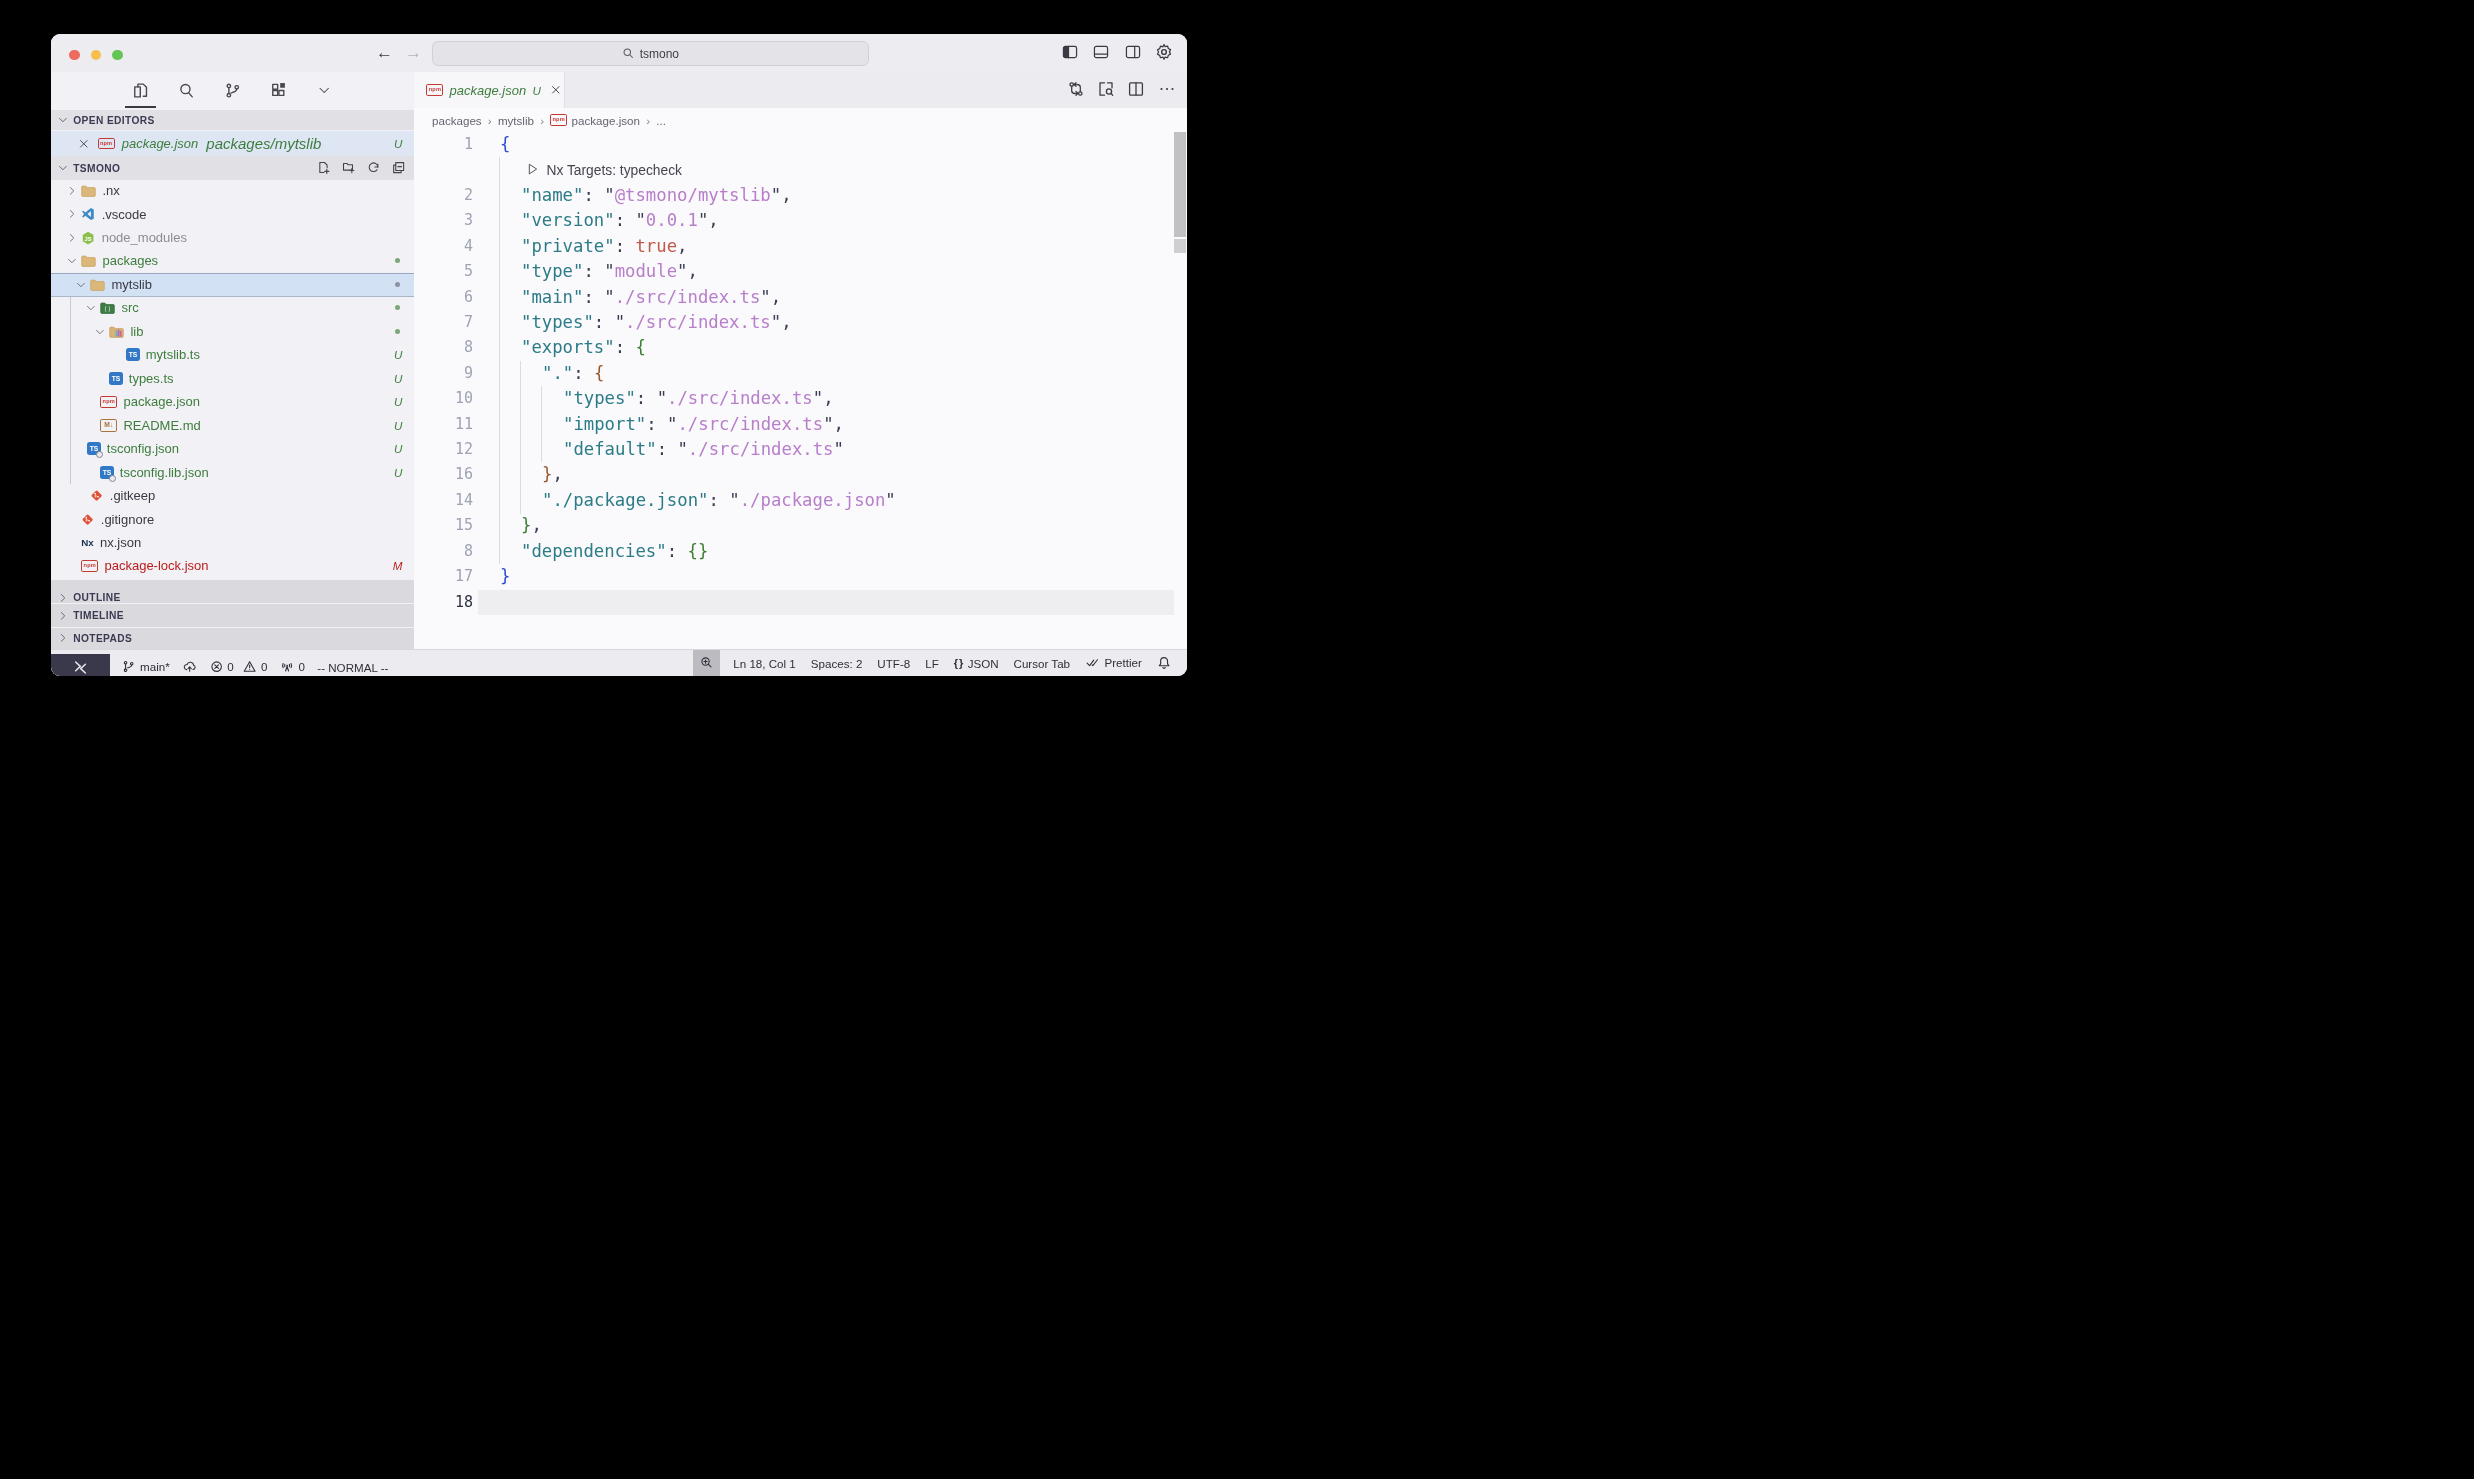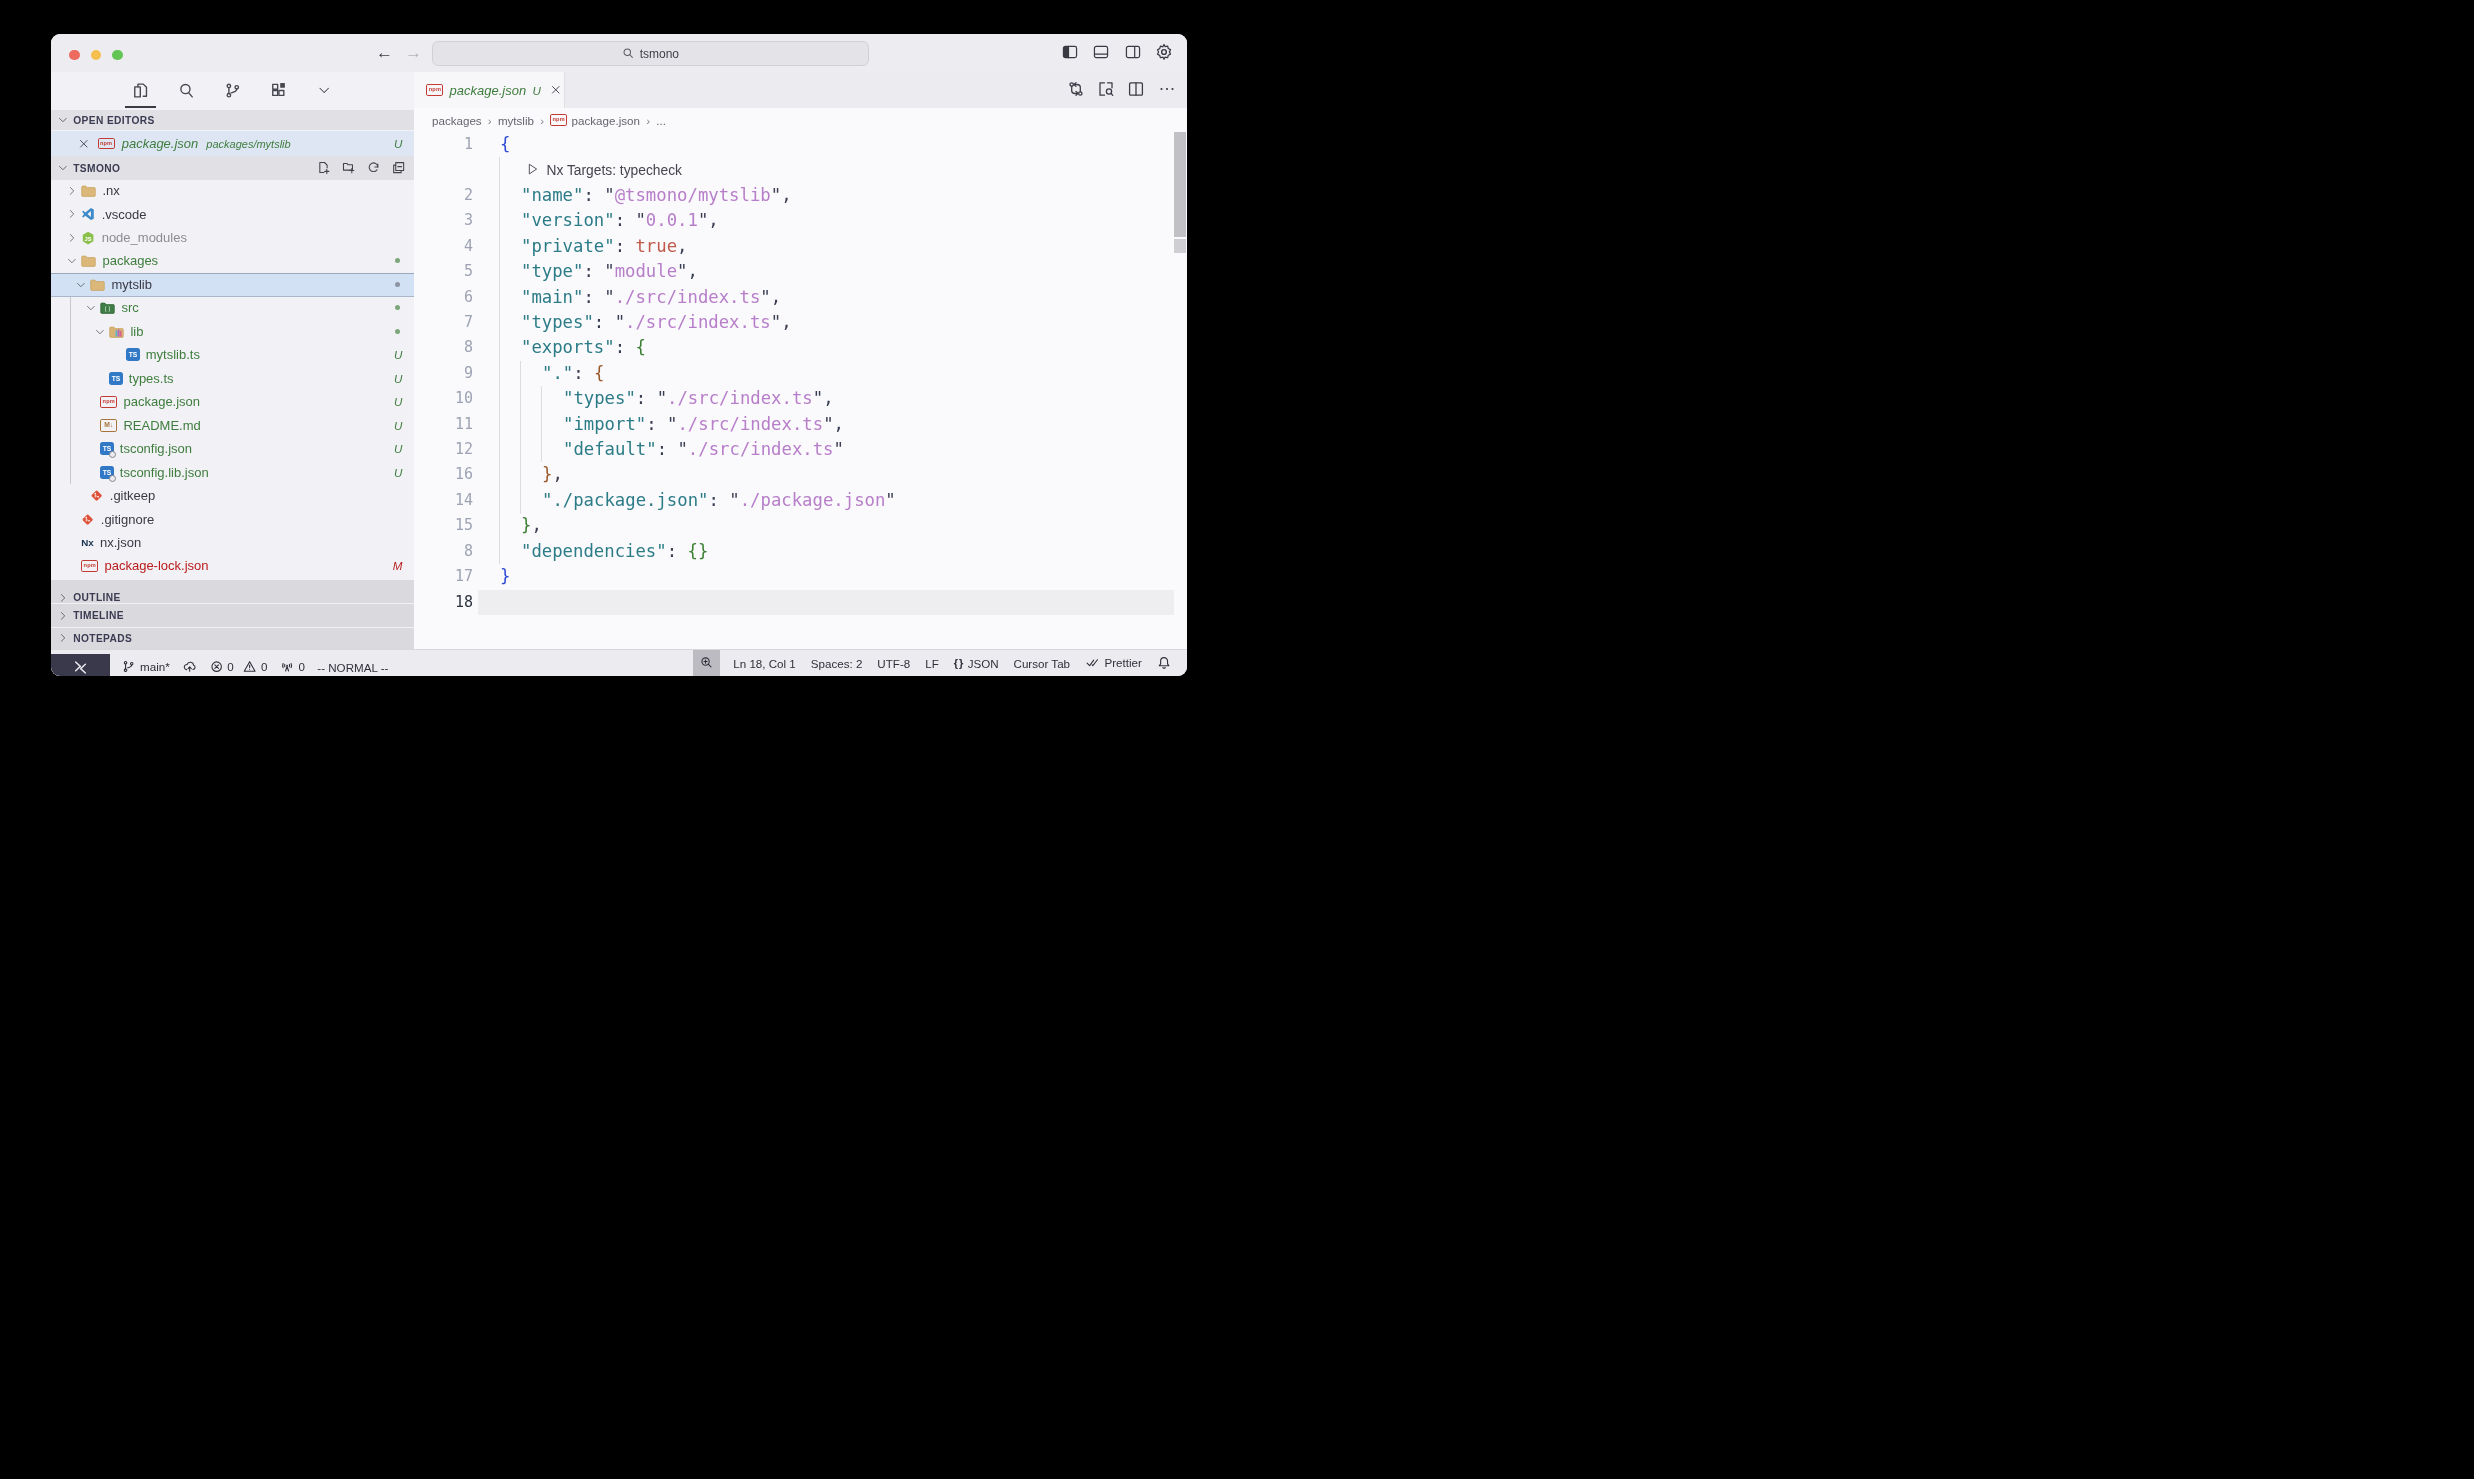--- a/index.html
+++ b/index.html
@@ -183,21 +183,21 @@
     </div>
 
     <div id="oe-row">
       <span style="margin:0 8px 0 27px;display:inline-flex;color:#44444E;" id="oe-close">
           <svg width="11.6" height="11.6" viewBox="0 0 16 16" fill="none" stroke="currentColor" stroke-width="1.3" stroke-linecap="round" stroke-linejoin="round">
             <path d="M3.5 3.5l9 9M12.5 3.5l-9 9"></path>
           </svg>
         </span>
       <span class="fic npmic">npm</span>
       <span class="it green" style="margin-left:7.1px;font-size:13px;">package.json</span>
-      <span class="it green" style="margin-left:8px;font-size:11px;">packages/mytslib</span>
+      <span class="it green" style="margin-left:8px;font-size:15px;">packages/mytslib</span>
       <span class="badge it green">U</span>
     </div>
 
     <div class="sechead" style="top:84px;height:24px;">
       <span class="chev">
           <svg width="9.8" height="9.8" viewBox="0 0 16 16" fill="none" stroke="currentColor" stroke-width="1.3" stroke-linecap="round" stroke-linejoin="round">
             <path d="M2.5 5.5L8 11l5.5-5.5"></path>
           </svg>
         </span>
       <span>TSMONO</span>
@@ -349,21 +349,21 @@
           <span class="fic npmic icon">npm</span>
           <span class="green">package.json</span>
           <span class="badge it green">U</span>
         </div>
         <div class="trow" style="top: 235px; padding-left: 35px;">
           <span class="chevslot"></span>
           <span class="fic mdic icon">M↓</span>
           <span class="green">README.md</span>
           <span class="badge it green">U</span>
         </div>
-        <div class="trow" style="top: 258px; padding-left: 35px;">
+        <div class="trow" style="top: 258px; padding-left: 22px;">
           <span class="chevslot"></span>
           <span class="fic tsic icon">TS<i class="gdot"></i></span>
           <span class="green">tsconfig.json</span>
           <span class="badge it green">U</span>
         </div>
         <div class="trow" style="top: 282px; padding-left: 35px;">
           <span class="chevslot"></span>
           <span class="fic tsic icon">TS<i class="gdot"></i></span>
           <span class="green">tsconfig.lib.json</span>
           <span class="badge it green">U</span>

